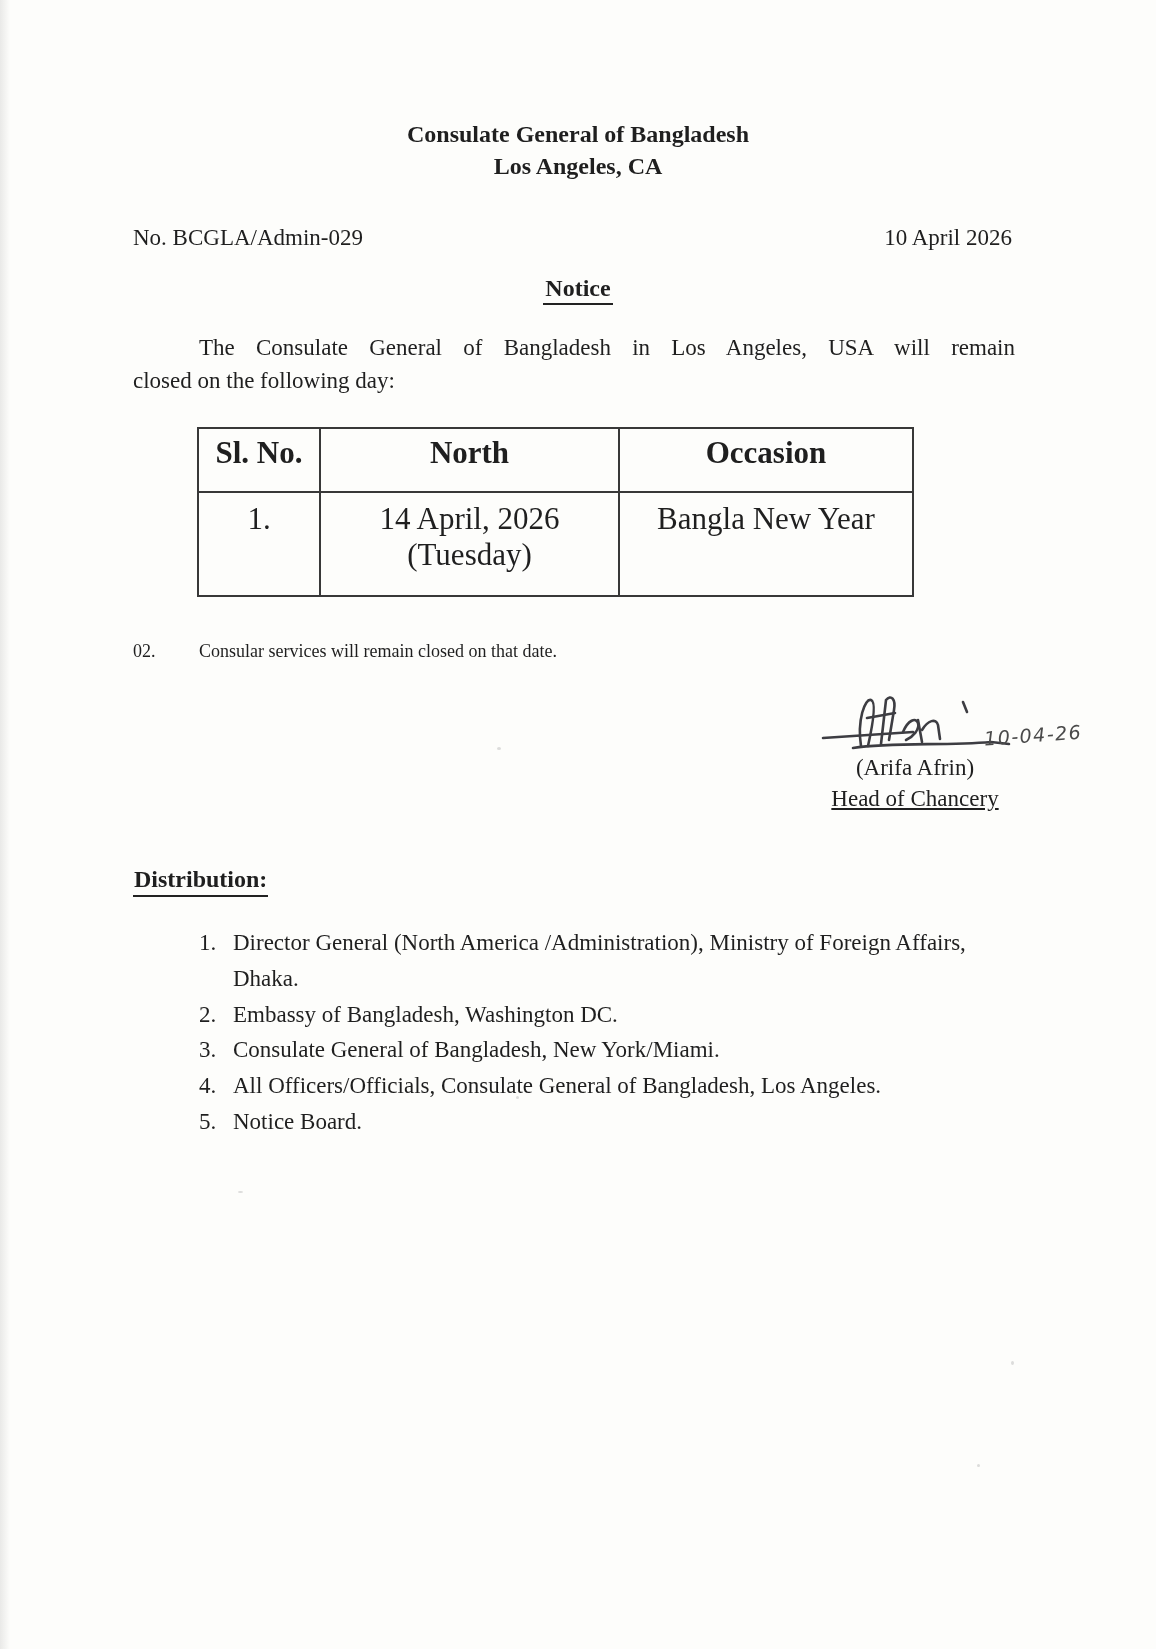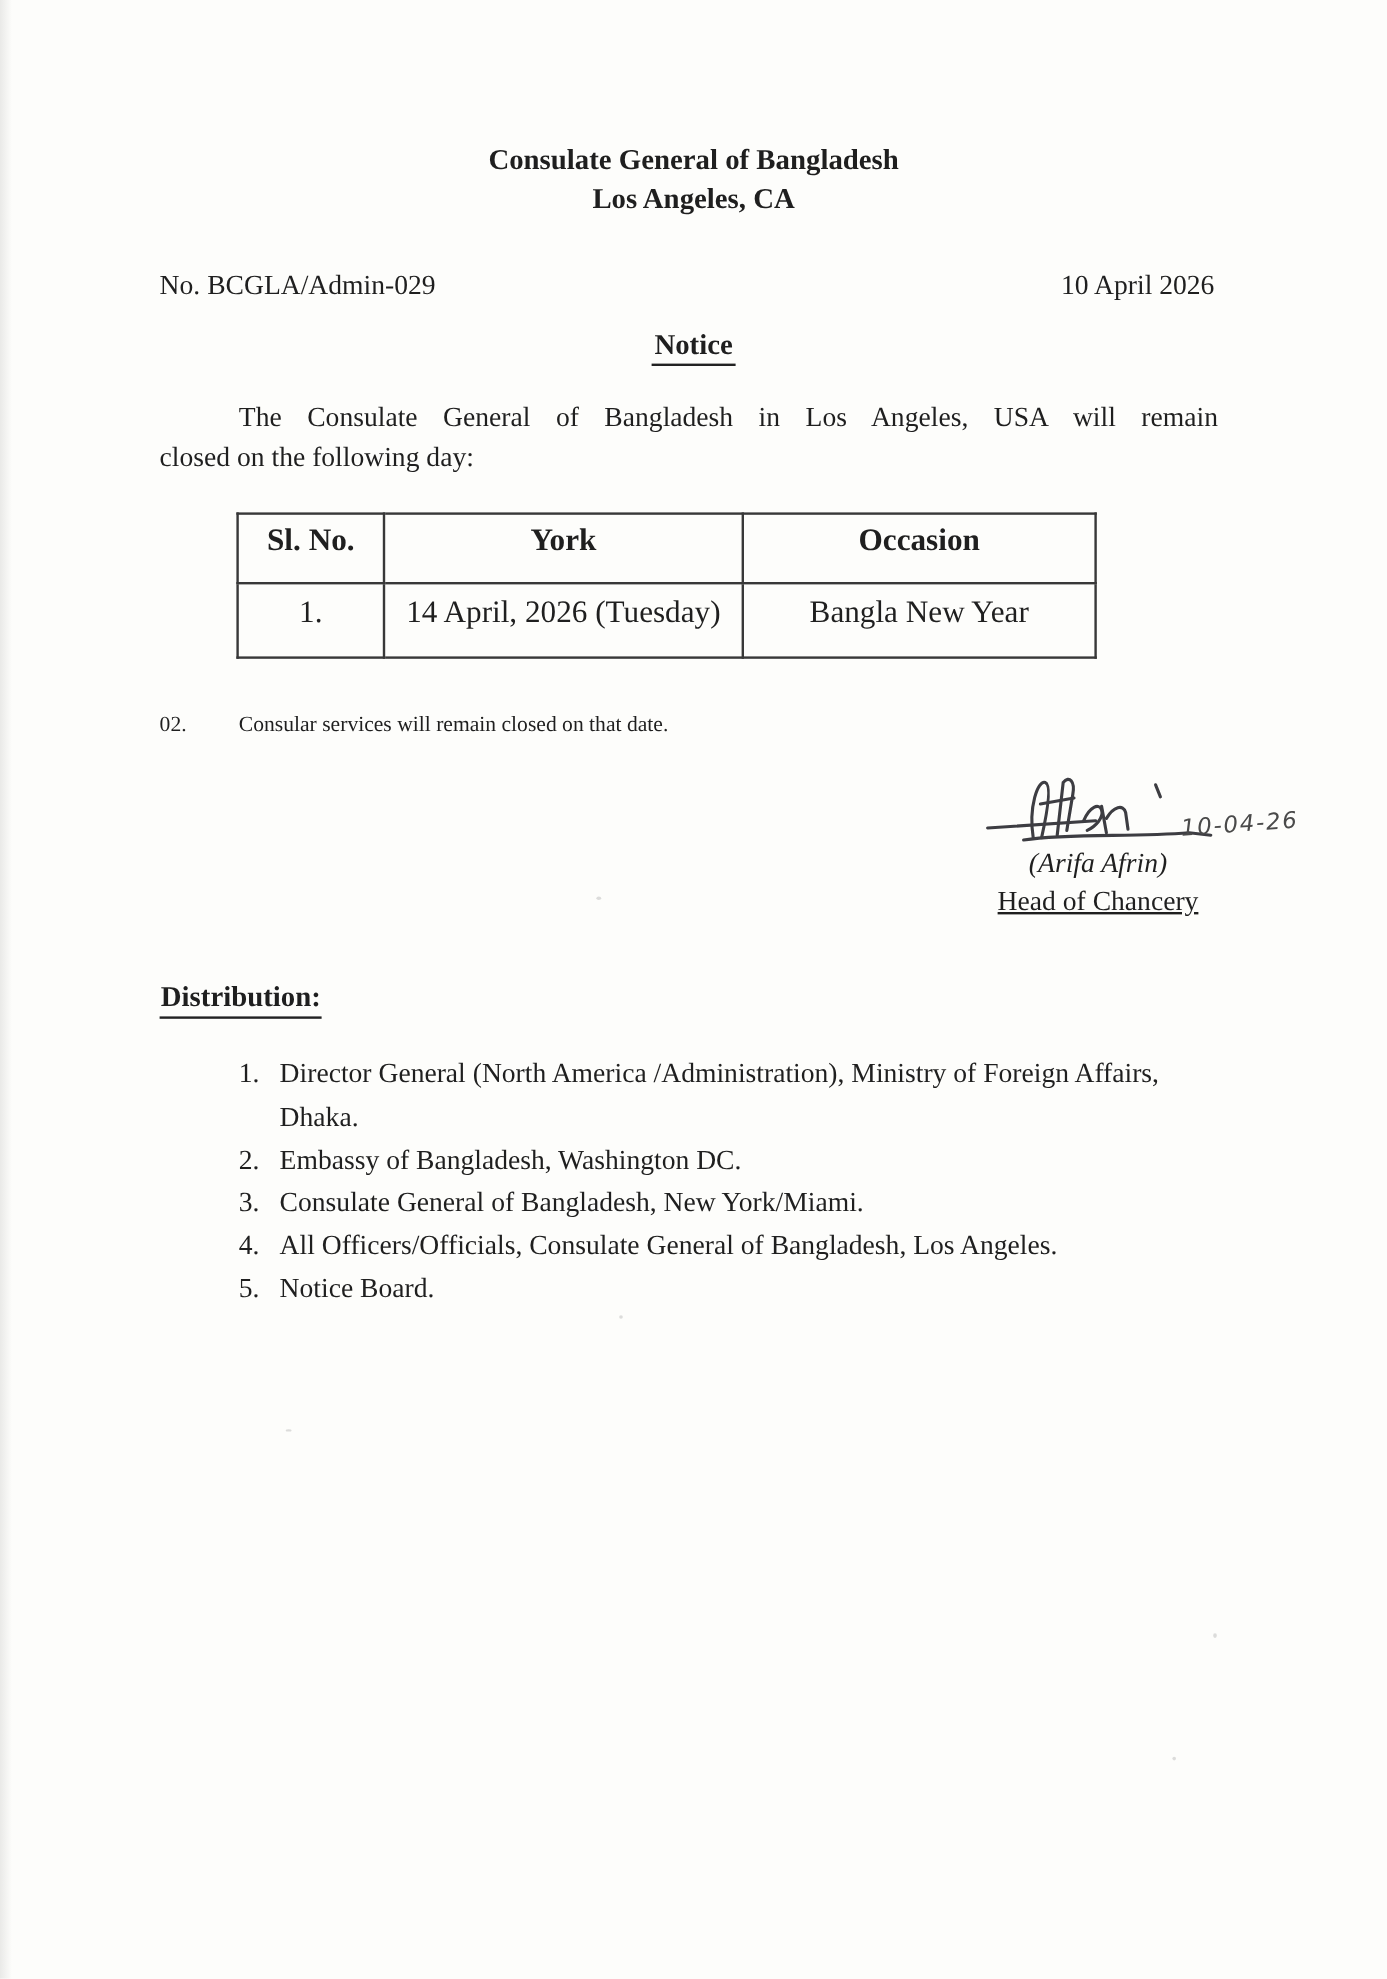--- a/index.html
+++ b/index.html
@@ -31,21 +31,21 @@
   .notice-title-wrap{text-align:center;margin-top:24px;}
   .notice-title{
     display:inline-block;font-weight:bold;font-size:24px;
     border-bottom:2px solid #222;padding:0 2px 1px;
   }
   .intro{margin:26px 141px 0 133px;font-size:23px;line-height:1.45;}
   .intro .l1{text-indent:66px;text-align:justify;text-align-last:justify;}
   .intro .l2{text-align:left;}
   table.holiday{
     border-collapse:collapse;margin:30px 0 0 197px;
-    font-size:26px;table-layout:fixed;
+    font-size:31px;table-layout:fixed;
   }
   table.holiday th,table.holiday td{
     border:2px solid #383838;text-align:center;vertical-align:top;
   }
   table.holiday th{font-weight:bold;padding:6px 8px 20px;}
   table.holiday td{padding:8px 8px 22px;}
   .col-sl{width:104px;}
   .col-date{width:281px;}
   .col-occ{width:276px;}
   .para02{margin:44px 141px 0 133px;font-size:18px;display:flex;}
@@ -54,21 +54,21 @@
     margin:28px 0 0 812px;width:206px;text-align:center;
     position:relative;font-size:23px;
   }
   .sig-scribble{display:block;margin:0 auto;}
   .sig-date{
     position:absolute;left:172px;top:34px;
     font-family:"DejaVu Sans",sans-serif;font-style:italic;
     font-size:19px;color:#4a4a4a;letter-spacing:1.5px;
     transform:rotate(-4deg);white-space:nowrap;
   }
-  .sig-name{line-height:31px;font-style:italic;}
+  .sig-name{line-height:31px;}
   .sig-title{line-height:31px;text-decoration:underline;}
   .dist-heading-wrap{margin:52px 0 16px 133px;}
   .dist-heading{
     display:inline-block;font-weight:bold;font-size:24px;
     border-bottom:2.5px solid #222;padding:0 1px 2px;
   }
   ol.dist-list{
     list-style:none;margin:28px 0 0 199px;padding:0;
     font-size:23px;line-height:1.55;
   }
@@ -97,21 +97,21 @@
 
 <div class="intro">
   <div class="l1">The Consulate General of Bangladesh in Los Angeles, USA will remain</div>
   <div class="l2">closed on the following day:</div>
 </div>
 
 <table class="holiday">
   <thead>
     <tr>
       <th class="col-sl">Sl. No.</th>
-      <th class="col-date">York</th>
+      <th class="col-date">North</th>
       <th class="col-occ">Occasion</th>
     </tr>
   </thead>
   <tbody>
     <tr>
       <td>1.</td>
       <td>14 April, 2026 (Tuesday)</td>
       <td>Bangla New Year</td>
     </tr>
   </tbody>

